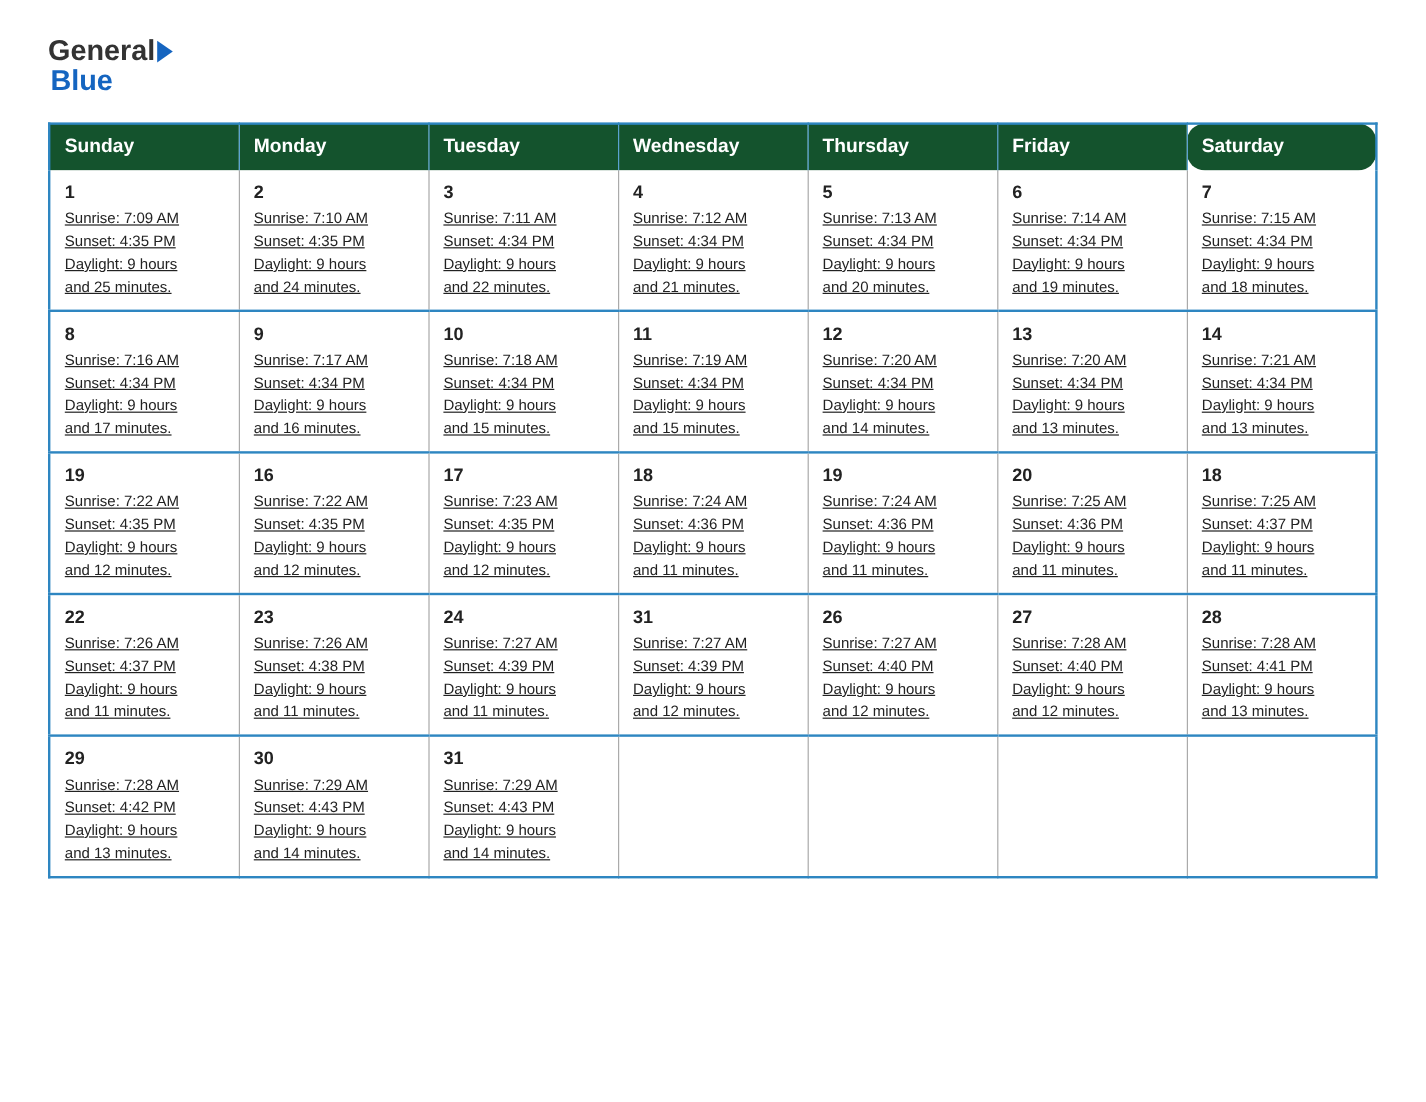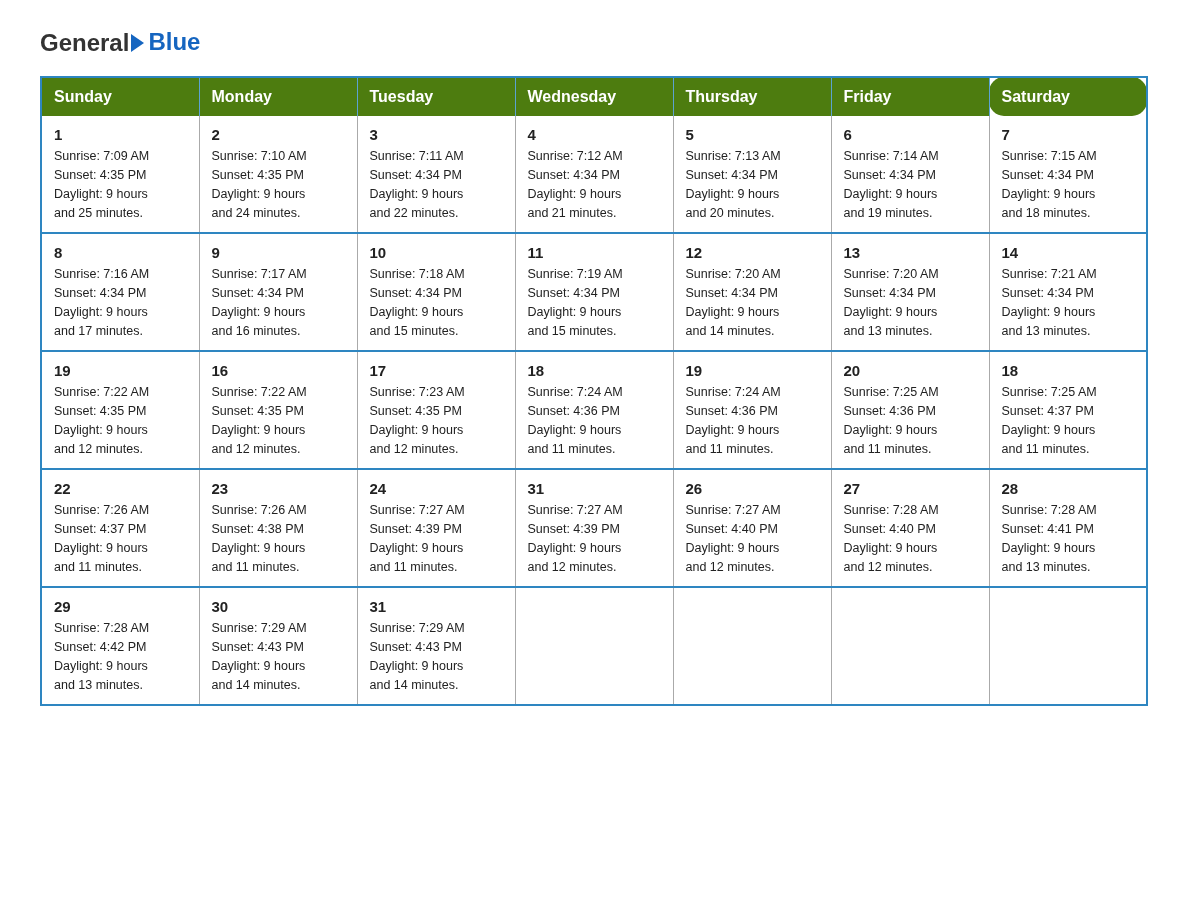--- a/index.html
+++ b/index.html
@@ -11,21 +11,21 @@
       min-height: 918px;
     }
     .header-area {
       display: flex;
       justify-content: space-between;
       align-items: flex-start;
       margin-bottom: 20px;
     }
     .logo-area {
       display: flex;
-      flex-direction: row;
+      flex-direction: column;
       align-items: flex-start;
     }
     .title-area {
       text-align: right;
     }
     .month-title {
       font-size: 52px;
       font-weight: bold;
       color: #222;
       line-height: 1.1;
@@ -34,21 +34,21 @@
       font-size: 20px;
       color: #444;
       margin-top: 4px;
     }
     .calendar-table {
       width: 100%;
       border-collapse: collapse;
       border: 2px solid #2e86c1;
     }
     .calendar-table thead tr th {
-      background-color: #4d7c0f;
+      background-color: #14532d;
       color: #fff;
       font-size: 16px;
       font-weight: bold;
       padding: 10px 12px;
       text-align: left;
       border-right: 1px solid #5ba3d0;
     }
     .calendar-table thead tr th:last-child {
       border-right: none;
       border-radius: 15px;
@@ -73,20 +73,21 @@
     .day-number {
       font-size: 15px;
       font-weight: bold;
       margin-bottom: 4px;
       display: block;
     }
     .day-info {
       font-size: 12.5px;
       line-height: 1.5;
       color: #222;
+      text-decoration: underline;
     }
     .empty-cell {
       background: #fff;
     }
   </style>
 </head>
 <body>
 
 <div class="header-area">
   <div class="logo-area">

